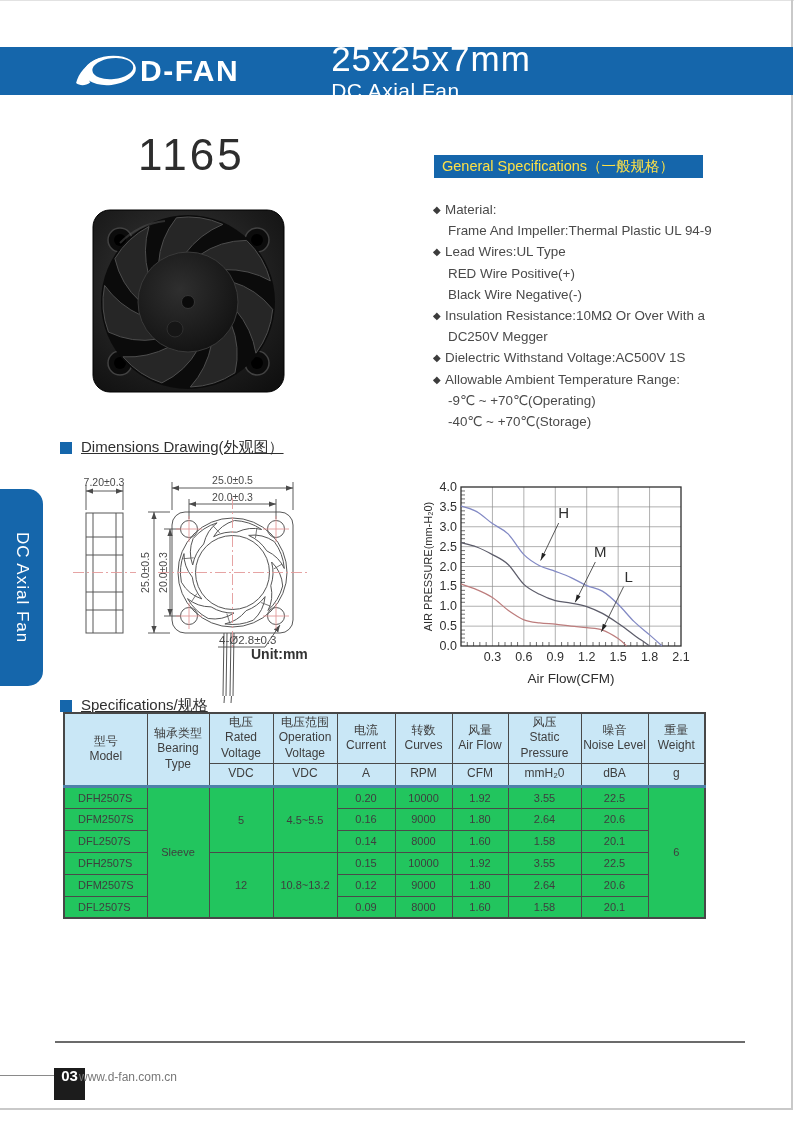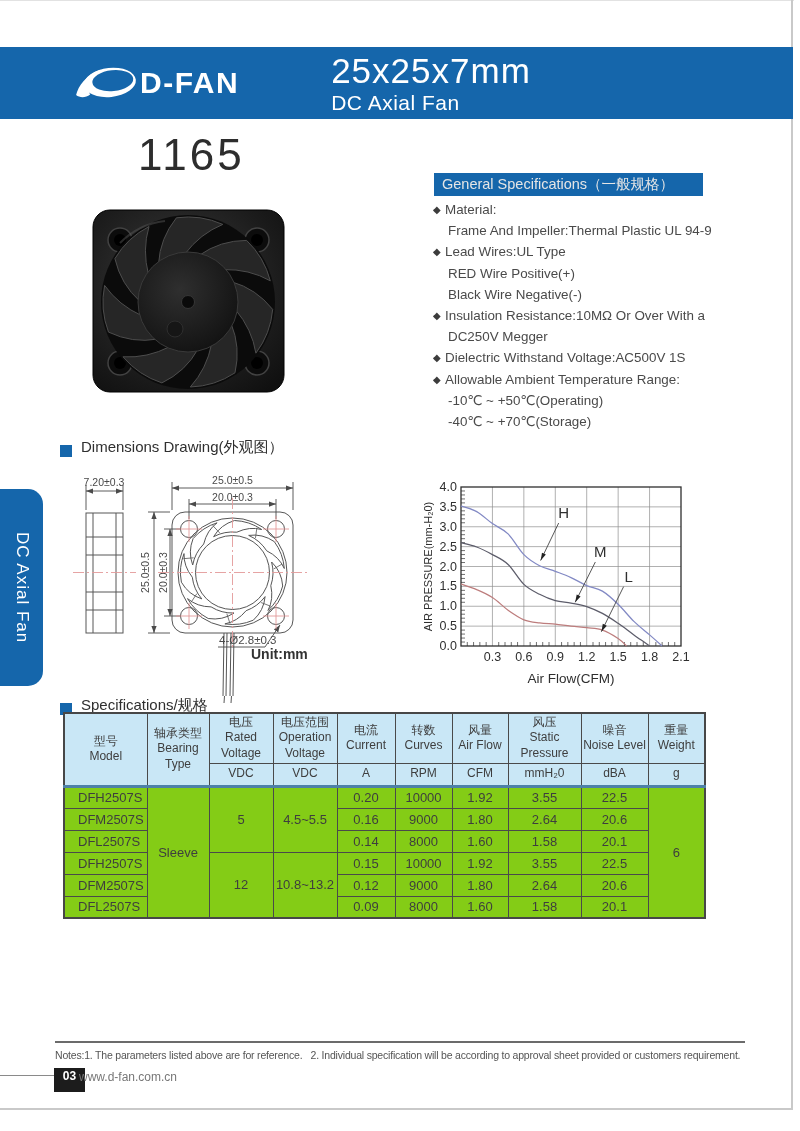--- a/index.html
+++ b/index.html
@@ -6,74 +6,74 @@
   html,body { background:#fff; }
   body { font-family:"Liberation Sans","DejaVu Sans",sans-serif; }
   .page { position:relative; width:800px; height:1131px; background:#fff; overflow:hidden; }
 
   .edge { position:absolute; background:#c9c9c9; }
   .edge.top { left:0; top:0; width:794px; height:1px; background:#e2e2e2; }
   .edge.right { left:791px; top:0; width:2px; height:1109px; }
   .edge.bottom { left:0; top:1108px; width:793px; height:2px; }
 
   
-  .topbar { position:absolute; left:0; top:47px; width:793px; height:72px; background:#1566ab;
+  .topbar { position:absolute; left:0; top:47px; width:793px; height:48px; background:#1566ab;
             display:flex; align-items:center; }
   .logo-wrap { margin-left:72px; display:flex; align-items:center; }
   .brand { color:#fff; font-weight:bold; font-size:30px; letter-spacing:1.5px; margin-left:2px; }
   .titles { display:flex; align-items:baseline; margin-left:78px;flex-direction:column; }
   .ptitle { color:#fff; font-size:35px; letter-spacing:1px; }
   .psub { color:#fff; font-size:21px; margin-left:14px; letter-spacing:0.5px; }
 
   .model-number { position:absolute; left:138px; top:130px; font-size:44px; letter-spacing:3px; color:#2d2d2d; }
 
   .fan-photo { position:absolute; left:90px; top:203px; }
 
   
-  .gs-header { position:absolute; left:434px; top:173px; width:269px; height:23px; background:#1566ab;
-               color:#e5e5e5; font-size:14.5px; line-height:23px; padding-left:8px; }
+  .gs-header { position:absolute; left:434px; top:155px; width:269px; height:23px; background:#1566ab;
+               color:#fde047; font-size:14.5px; line-height:23px; padding-left:8px; }
   .gs-list { position:absolute; left:434px; top:199px; width:300px; list-style:none; }
   .gs-list li { font-size:13.4px; color:#4a4a4a; line-height:21.2px; position:relative; padding-left:11px; }
   .gs-list li .blt { position:absolute; left:-1px; top:0; font-size:10px; color:#3c3c3c; }
   .gs-list li.c { padding-left:14px; }
 
   
   .side-tab { position:absolute; left:0; top:489px; width:43px; height:197px; background:#1566ab;
               border-radius:0 15px 15px 0; display:flex; align-items:center; justify-content:center; }
   .side-tab span { writing-mode:vertical-rl; color:#fff; font-size:17px; letter-spacing:1px; }
 
-  .section-title { position:absolute; display:flex; align-items:flex-end; font-size:15px; color:#2f2f2f; }
+  .section-title { position:absolute; display:flex; align-items:center; font-size:15px; color:#2f2f2f;text-decoration:underline; }
   .section-title .sq { width:12px; height:12px; background:#1566ab; margin-right:9px; flex:0 0 auto; }
   .dim-title { left:60px; top:438px; }
   .curves-title { left:430px; top:438px; }
   .spec-title { left:60px; top:696px; }
 
   .dim-svg { position:absolute; left:55px; top:455px; }
   .chart-svg { position:absolute; left:420px; top:455px; }
 
   
   #spec-table { position:absolute; left:63px; top:712px; border-collapse:collapse; table-layout:fixed;
                 border:2px solid #474747; }
   #spec-table th, #spec-table td { border:1px solid #4a4a4a; text-align:center; vertical-align:middle;
                 color:#3e3e3e; font-weight:normal; }
   #spec-table thead th { background:#c9e7f6; font-size:12px; line-height:1.3; white-space:pre-line; }
   #spec-table thead tr:first-child { height:50px; }
   #spec-table thead tr:last-child { height:23px; }
   #spec-table thead tr:last-child th, #spec-table thead th.span2 { border-bottom:3px solid #4e81a8; }
   #spec-table tbody tr { height:22px; }
-  #spec-table tbody td { font-size:13px; background:#84cc16; }
+  #spec-table tbody td { font-size:11px; background:#22c55e; }
   #spec-table tbody td.model { text-align:left; padding-left:13px; }
 
   
   .foot-line { position:absolute; left:55px; top:1041px; width:690px; height:2px; background:#6b6b6b; }
   .notes { position:absolute; left:55px; top:1049px; font-size:10.5px; letter-spacing:-0.2px;
            color:#555; white-space:pre; }
   .badge-line { position:absolute; left:0; top:1075px; width:54px; height:1px; background:#8a8a8a; }
-  .page-badge { position:absolute; left:54px; top:1068px; width:31px; height:24px; background:#1c1c1c;
-                color:#fff; font-size:12px; font-weight:bold; text-align:center; line-height:16px; }
+  .page-badge { position:absolute; left:54px; top:1068px; width:31px; height:32px; background:#1c1c1c;
+                color:#fff; font-size:15px; font-weight:bold; text-align:center; line-height:16px; }
   .site { position:absolute; left:79px; top:1070px; font-size:12px; color:#777; }
 
   text { font-family:"Liberation Sans","DejaVu Sans",sans-serif; }
 </style>
 </head>
 <body>
 
 <div class="page">
 
   <div class="edge top"></div>
@@ -143,21 +143,21 @@
   <ul class="gs-list" id="gs-list">
       <li class="b"><span class="blt">◆</span><span>Material:</span></li>
       <li class="c"><span>Frame And Impeller:Thermal Plastic UL 94-9</span></li>
       <li class="b"><span class="blt">◆</span><span>Lead Wires:UL Type</span></li>
       <li class="c"><span>RED Wire Positive(+)</span></li>
       <li class="c"><span>Black Wire Negative(-)</span></li>
       <li class="b"><span class="blt">◆</span><span>Insulation Resistance:10MΩ Or Over With a</span></li>
       <li class="c"><span>DC250V Megger</span></li>
       <li class="b"><span class="blt">◆</span><span>Dielectric Withstand Voltage:AC500V 1S</span></li>
       <li class="b"><span class="blt">◆</span><span>Allowable Ambient Temperature Range:</span></li>
-      <li class="c"><span>-10℃ ~ +50℃(Operating)</span></li>
+      <li class="c"><span>-9℃ ~ +70℃(Operating)</span></li>
       <li class="c"><span>-40℃ ~ +70℃(Storage)</span></li>
     </ul>
 
   <div class="side-tab">
     <span>DC Axial Fan</span>
   </div>
 
   <div class="section-title dim-title">
     <span class="sq"></span>
     <span>Dimensions Drawing(外观图）</span>
@@ -486,18 +486,17 @@
           <td>0.09</td>
           <td>8000</td>
           <td>1.60</td>
           <td>1.58</td>
           <td>20.1</td>
         </tr>
       </tbody>
     </table>
 
   <div class="foot-line"></div>
-  <div class="notes">Notes:1. The parameters listed above are for reference.   2. Individual specification will be according to approval sheet provided or customers requirement.</div>
   <div class="badge-line"></div>
   <div class="page-badge">03</div>
   <div class="site">www.d-fan.com.cn</div>
 
 </div>
 
 </body></html>

